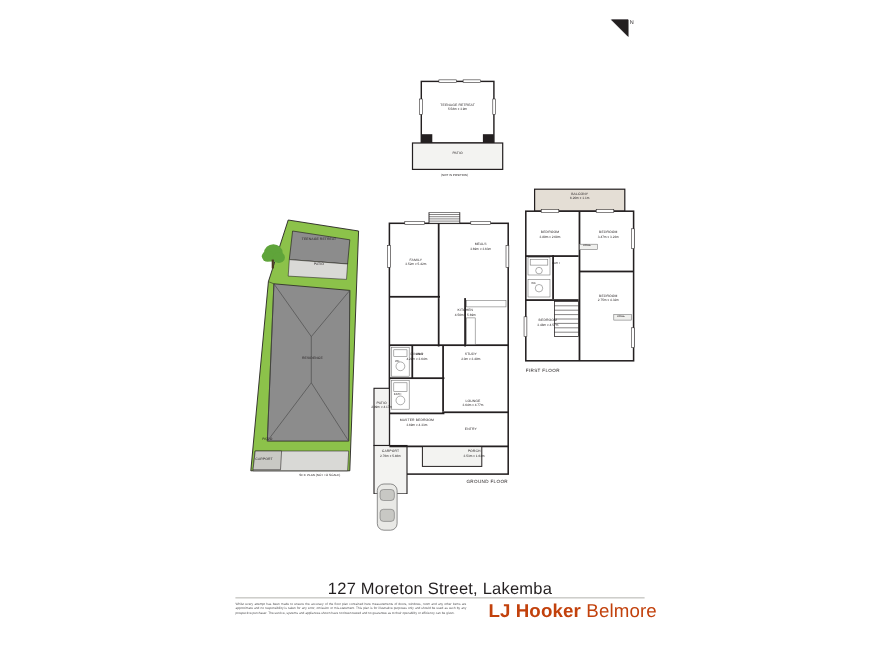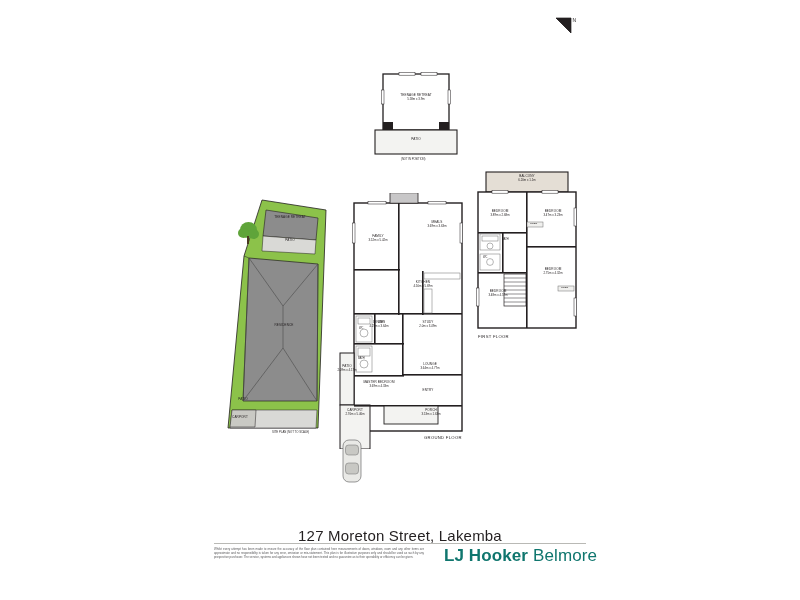--- a/index.html
+++ b/index.html
@@ -121,21 +121,21 @@
     width: 210px;
     font-size: 2.9px;
     line-height: 1.45;
     color: #58585a;
     text-align: justify;
   }
   .brand {
     position: absolute;
     left: 444px; top: 546px;
     font-size: 17px;
-    color: #0f766e;
+    color: #c2410c;
     letter-spacing: .1px;
     white-space: nowrap;
   }
   .brand .lj { font-weight: bold; }
   .brand .belmore { font-weight: normal; margin-left: 5px; }
   .car {
     position: absolute;
     left: 340px; top: 438px;
     width: 24px; height: 46px;
   }

